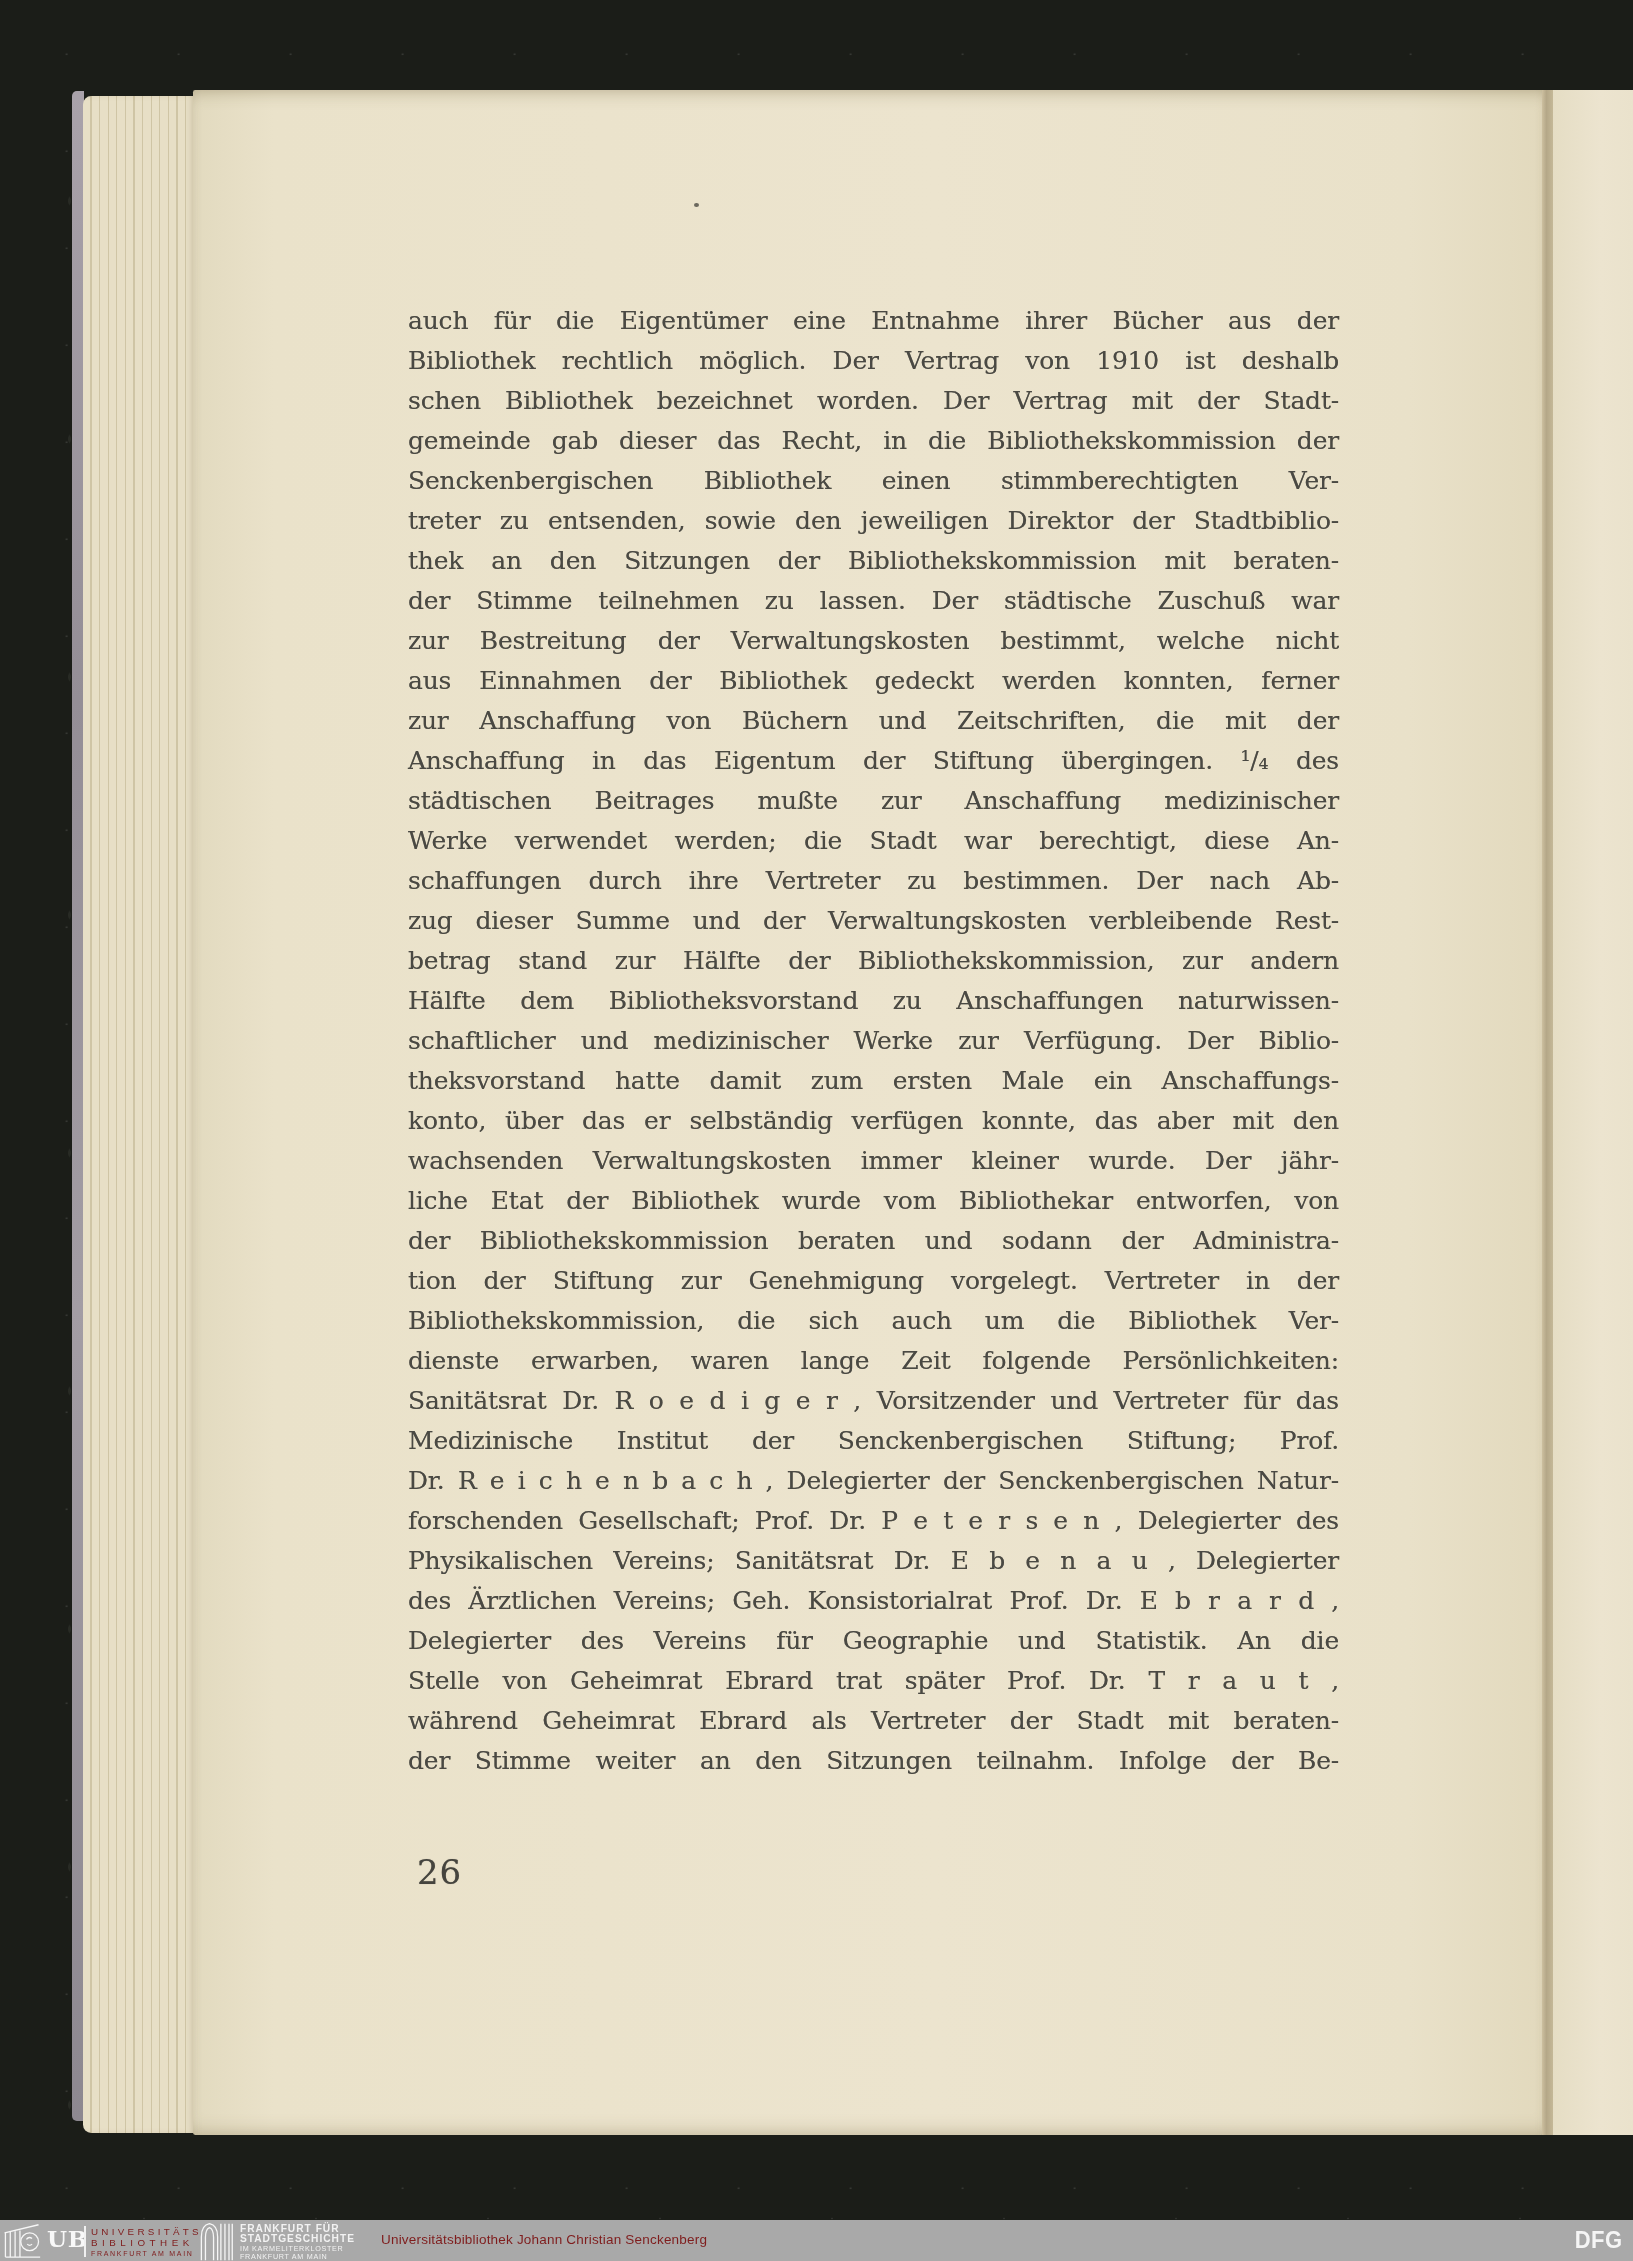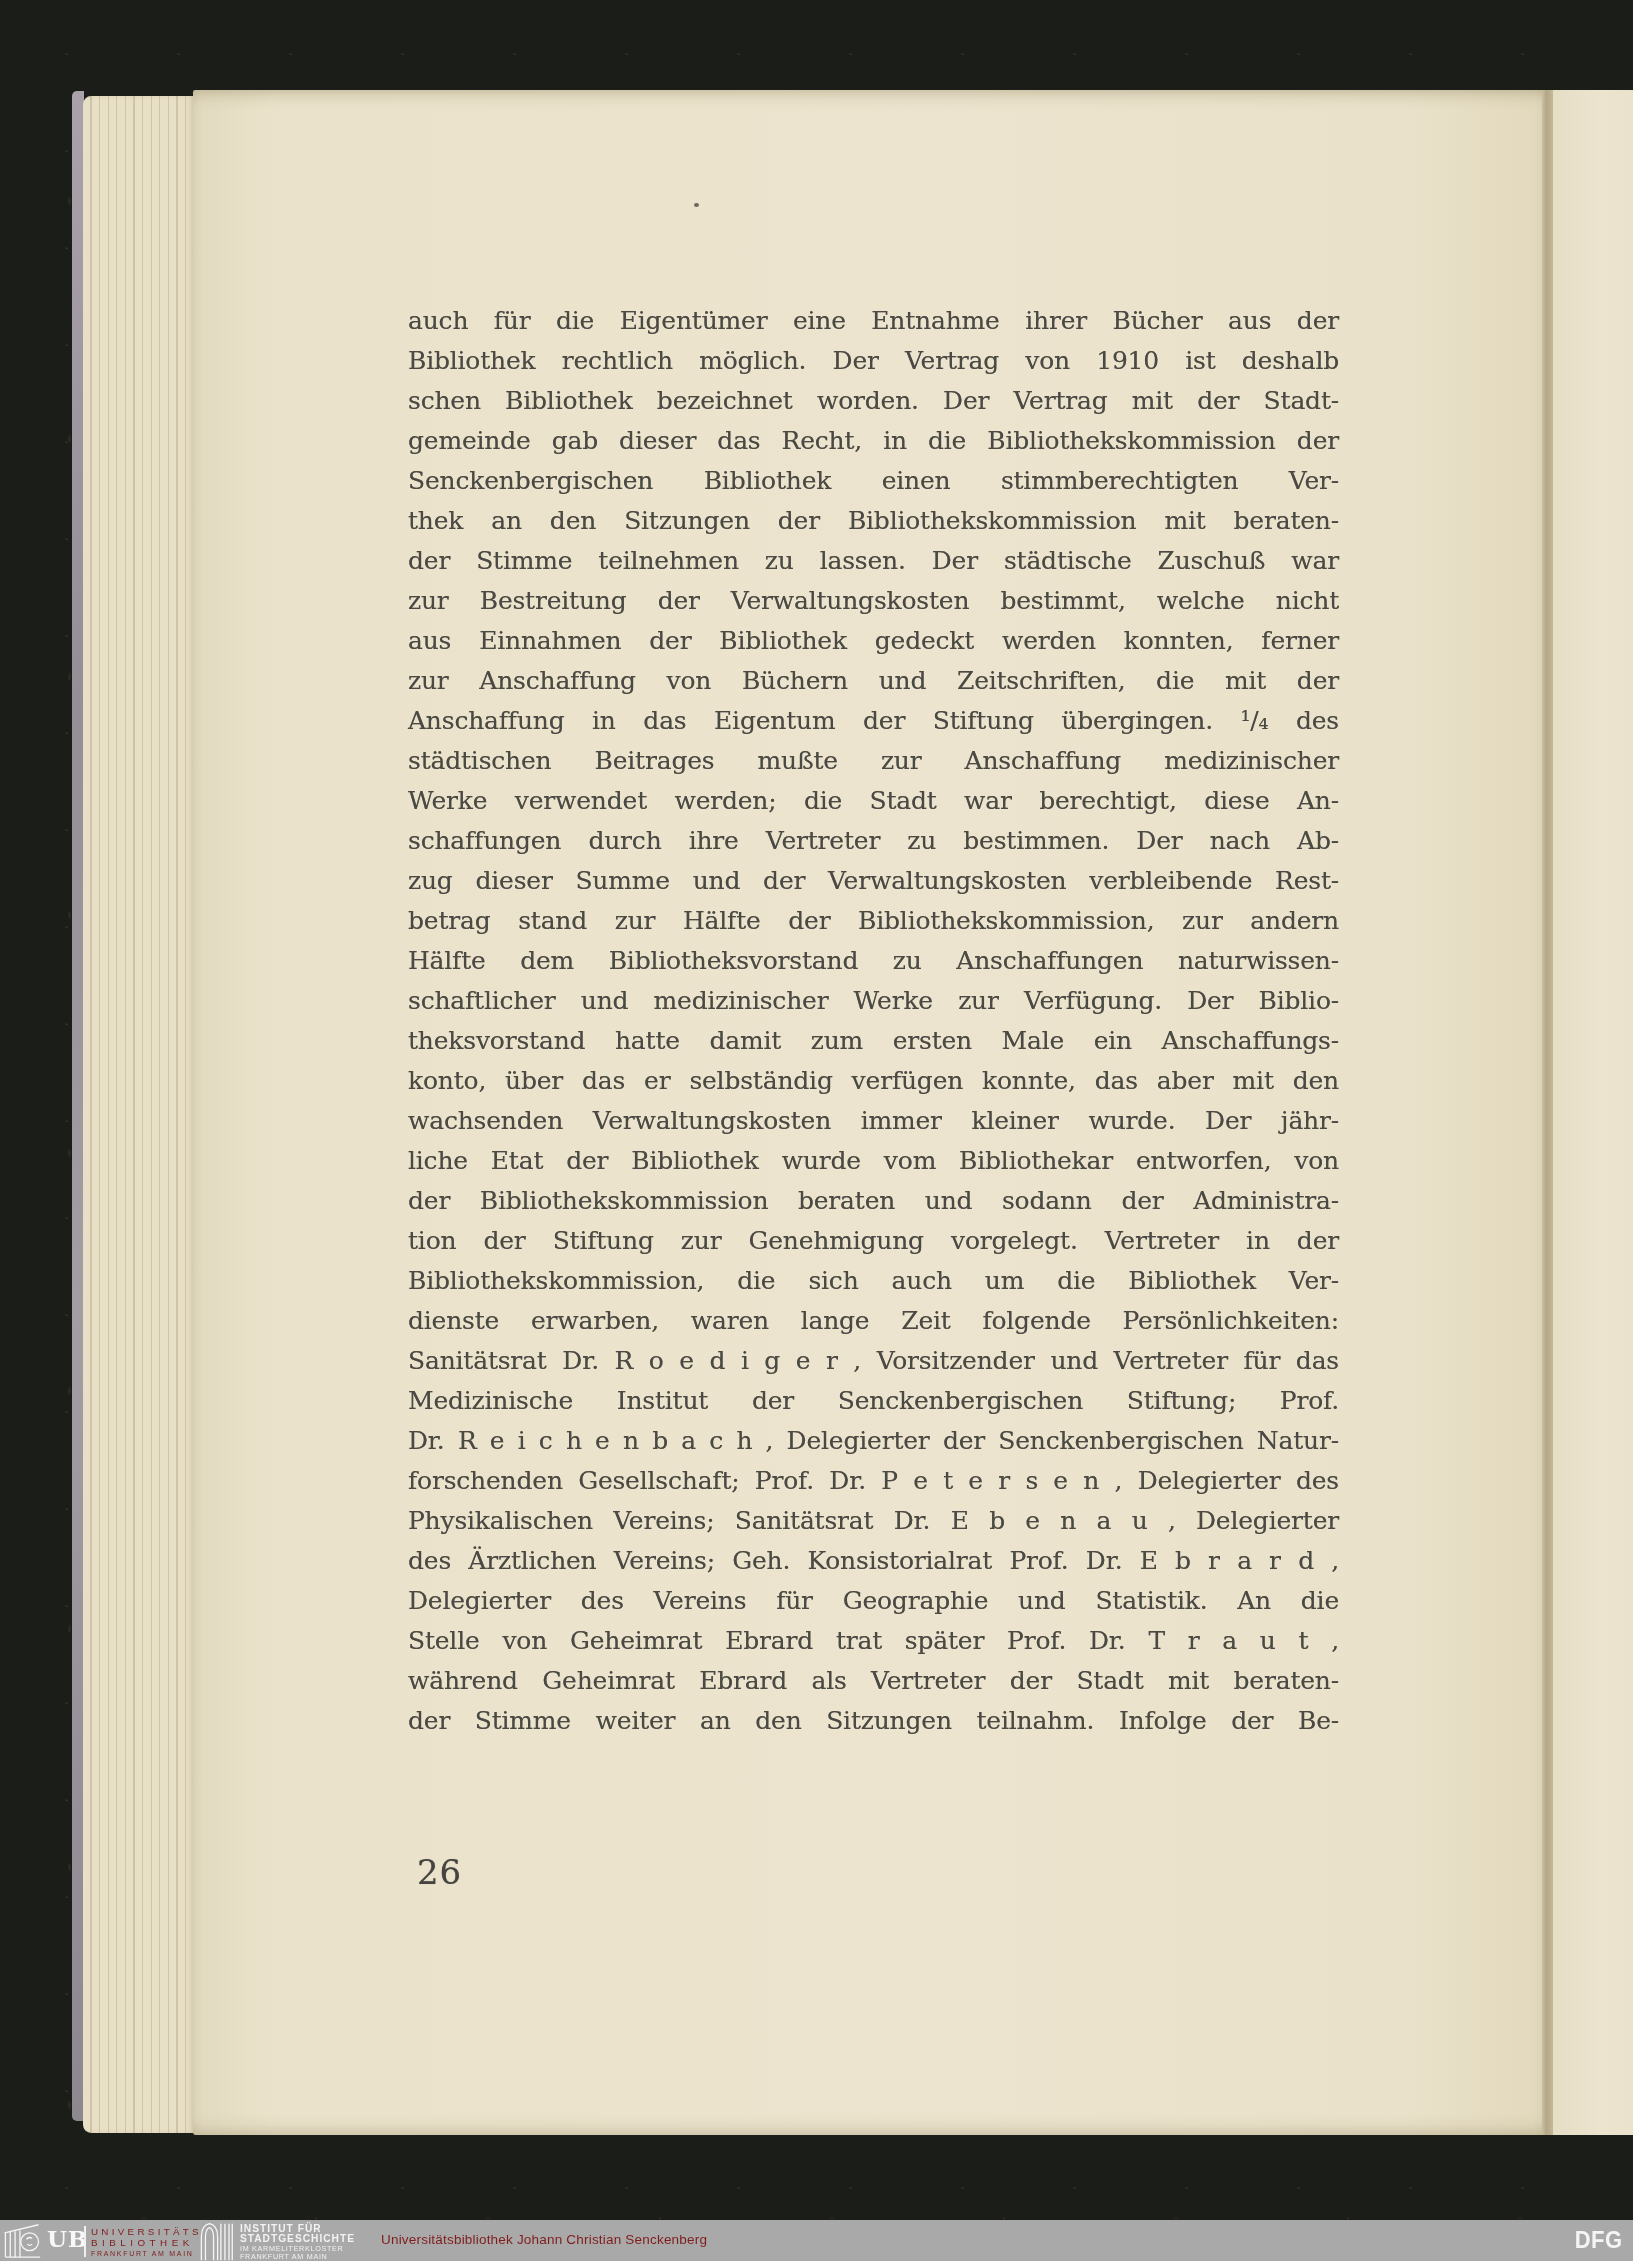--- a/index.html
+++ b/index.html
@@ -77,20 +77,21 @@
   <div class="gutter"></div>
   <div class="facing-page"></div>
   <div class="speck"></div>
 
   <div class="textblock">
     <div class="line">auch für die Eigentümer eine Entnahme ihrer Bücher aus der</div>
     <div class="line">Bibliothek rechtlich möglich. Der Vertrag von 1910 ist deshalb</div>
     <div class="line">schen Bibliothek bezeichnet worden. Der Vertrag mit der Stadt-</div>
     <div class="line">gemeinde gab dieser das Recht, in die Bibliothekskommission der</div>
     <div class="line">Senckenbergischen Bibliothek einen stimmberechtigten Ver-</div>
+    <div class="line">treter zu entsenden, sowie den jeweiligen Direktor der Stadtbiblio-</div>
     <div class="line">thek an den Sitzungen der Bibliothekskommission mit beraten-</div>
     <div class="line">der Stimme teilnehmen zu lassen. Der städtische Zuschuß war</div>
     <div class="line">zur Bestreitung der Verwaltungskosten bestimmt, welche nicht</div>
     <div class="line">aus Einnahmen der Bibliothek gedeckt werden konnten, ferner</div>
     <div class="line">zur Anschaffung von Büchern und Zeitschriften, die mit der</div>
     <div class="line">Anschaffung in das Eigentum der Stiftung übergingen. ¹/₄ des</div>
     <div class="line">städtischen Beitrages mußte zur Anschaffung medizinischer</div>
     <div class="line">Werke verwendet werden; die Stadt war berechtigt, diese An-</div>
     <div class="line">schaffungen durch ihre Vertreter zu bestimmen. Der nach Ab-</div>
     <div class="line">zug dieser Summe und der Verwaltungskosten verbleibende Rest-</div>
@@ -135,21 +136,21 @@
       <div class="t2">BIBLIOTHEK</div>
       <div class="t3">FRANKFURT AM MAIN</div>
     </div>
 
     <svg class="inst-icon" width="36" height="39" viewBox="0 0 44 48">
       <path d="M4 47 V18 Q4 4 14 2 Q24 4 24 18 V47"></path>
       <path d="M9 47 V19 Q9 9 14 7 Q19 9 19 19 V47"></path>
       <path d="M28 2 V47 M33 2 V47 M38 2 V47 M42 2 V47"></path>
     </svg>
     <div class="inst-text">
-      <div class="t1">INSTITUT FÜR</div>
+      <div class="t1">FRANKFURT FÜR</div>
       <div class="t2">STADTGESCHICHTE</div>
       <div class="t3">IM KARMELITERKLOSTER</div>
       <div class="t4">FRANKFURT AM MAIN</div>
     </div>
 
     <div class="credit">Universitätsbibliothek Johann Christian Senckenberg</div>
 
     <div class="dfg">DFG</div>
   </div>
 

